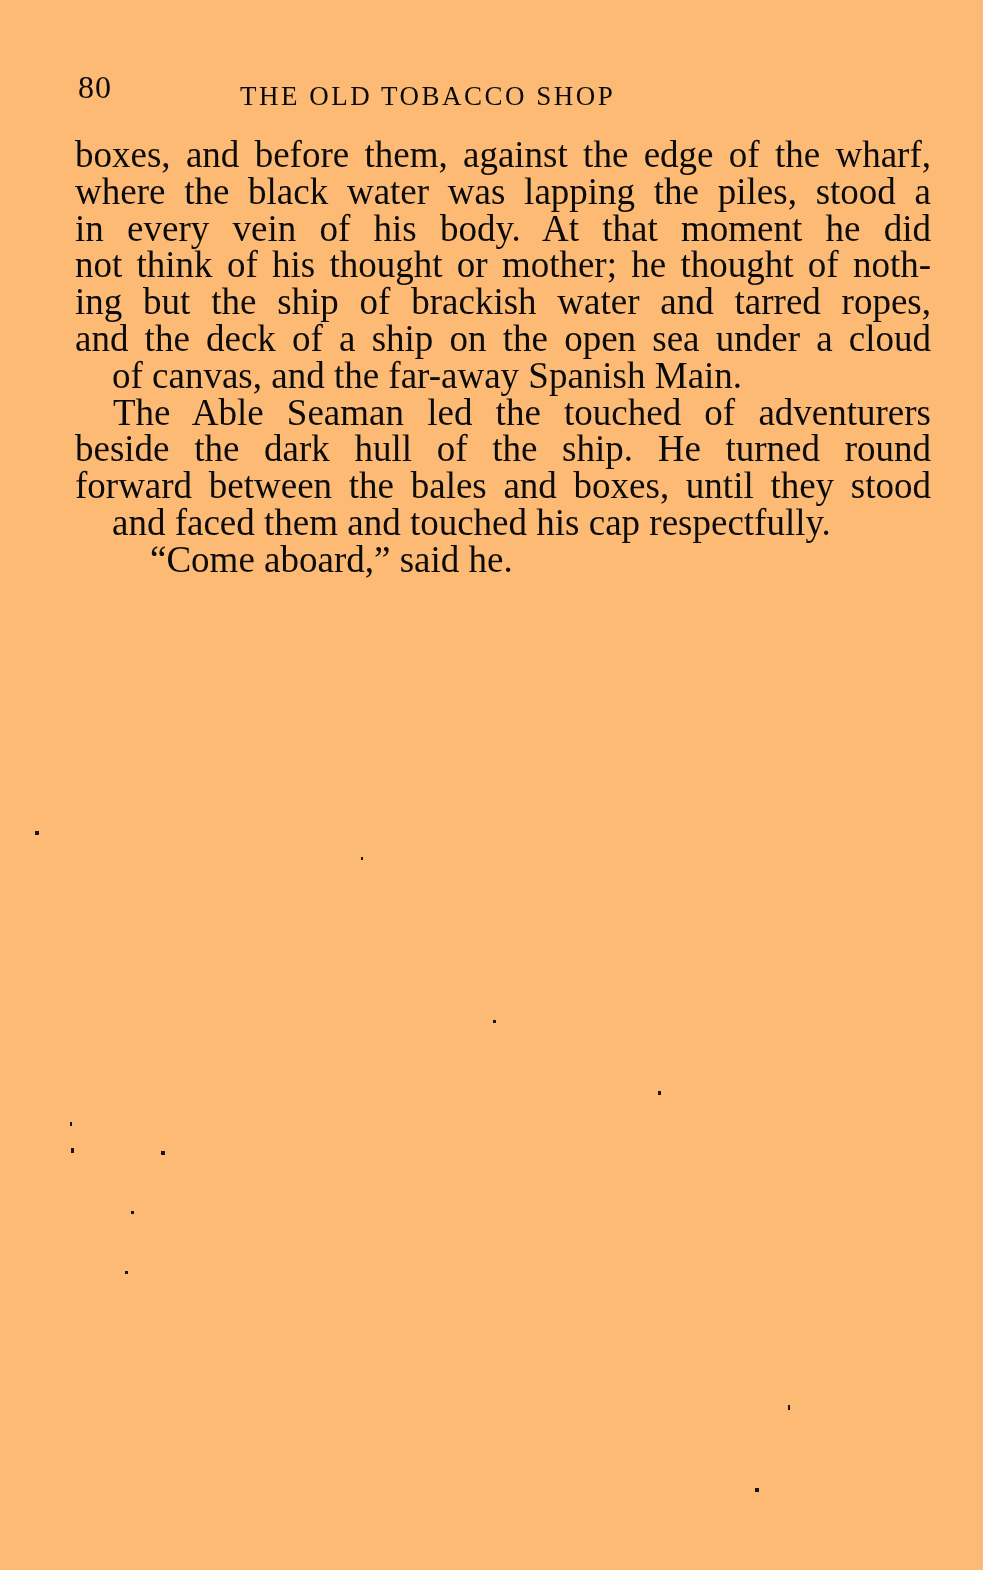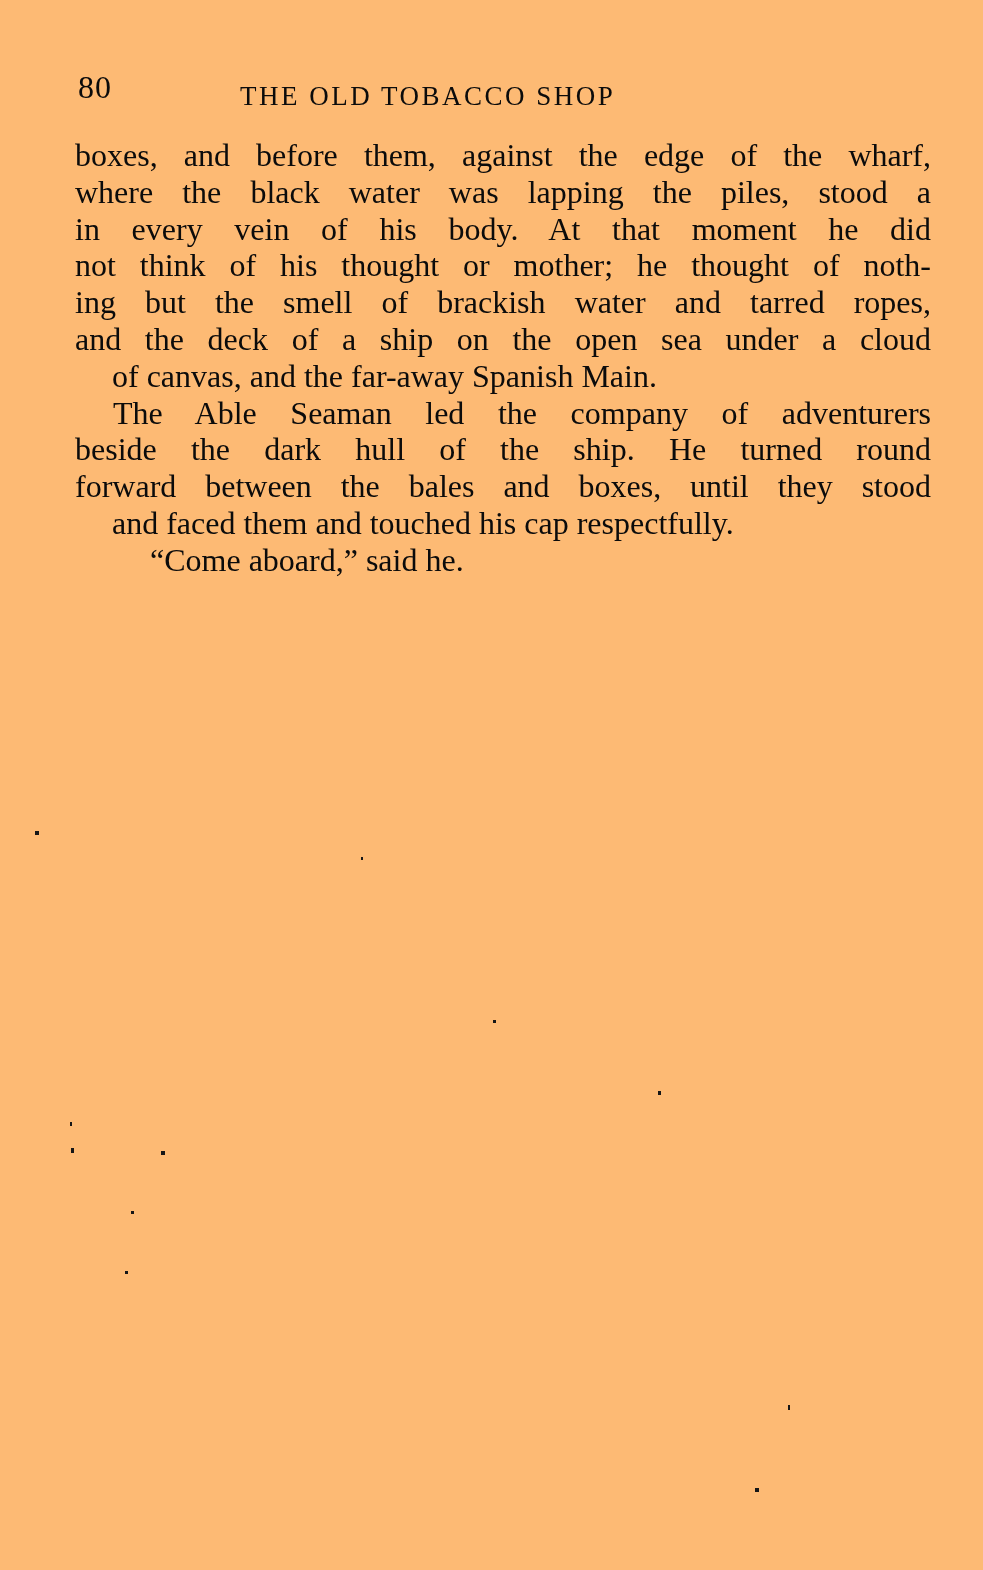--- a/index.html
+++ b/index.html
@@ -41,21 +41,21 @@
     letter-spacing: 2.5px;
     white-space: nowrap;
     margin-top: 17px;
   }
   
   .text-block {
     position: absolute;
     left: 75px;
     top: 137px;
     width: 856px;
-    font-size: 32px;
+    font-size: 37px;
     line-height: 36.8px;
   }
   .paragraph { margin: 0; padding: 0; }
   .line {
     text-align: justify;
     text-align-last: justify;
     white-space: nowrap;
   }
   .line.last {
     text-align-last: left;
@@ -81,27 +81,27 @@
     <div class="head-title">THE OLD TOBACCO SHOP</div>
   </div>
 
   <div class="text-block">
 
     <div class="paragraph">
       <div class="line">boxes, and before them, against the edge of the wharf,</div>
       <div class="line">where the black water was lapping the piles, stood a</div>
       <div class="line">in every vein of his body.  At that moment he did</div>
       <div class="line">not think of his thought or mother; he thought of noth-</div>
-      <div class="line">ing but the smell of brackish water and tarred ropes,</div>
+      <div class="line">ing but the ship of brackish water and tarred ropes,</div>
       <div class="line">and the deck of a ship on the open sea under a cloud</div>
       <div class="line last">of canvas, and the far-away Spanish Main.</div>
     </div>
 
     <div class="paragraph">
-      <div class="line indent">The Able Seaman led the company of adventurers</div>
+      <div class="line indent">The Able Seaman led the touched of adventurers</div>
       <div class="line">beside the dark hull of the ship.  He turned round</div>
       <div class="line">forward between the bales and boxes, until they stood</div>
       <div class="line last">and faced them and touched his cap respectfully.</div>
     </div>
 
     <div class="paragraph">
       <div class="line last indent">“Come aboard,” said he.</div>
     </div>
 
   </div>

